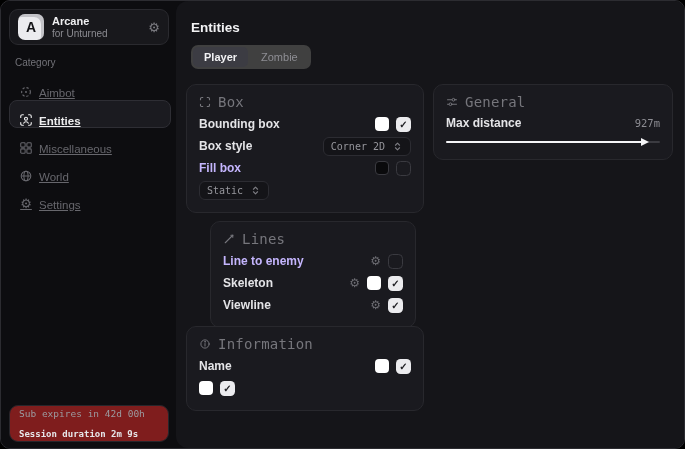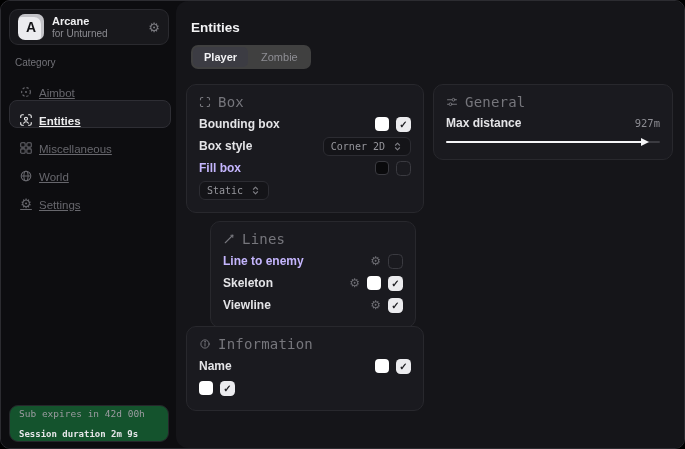--- a/index.html
+++ b/index.html
@@ -39,21 +39,21 @@
     color:#67676d; font-size:11.5px; border-radius:8px; border:1px solid transparent;
     cursor:pointer;
     text-decoration:underline;
   }
   .nav-item.active { background:#1b1b20; border-color:#2e2e34; color:#eeeeef; font-weight:bold; }
   .nav-item svg, .nav-item .uni { width:14px; height:14px; flex:0 0 14px; color:inherit; }
   .uni { font-size:13px; line-height:14px; text-align:center; }
 
   .sub-card {
     position:absolute; left:8px; bottom:6px; width:160px; height:37px;
-    border:1px solid #26262b; border-radius:9px; background:#14532d;
+    border:1px solid #26262b; border-radius:9px; background:#7f1d1d;
     padding:5px 9px; display:flex; flex-direction:column; justify-content:center; gap:10px;
   }
   .sub-line1 { font-family:"DejaVu Sans Mono", monospace; font-size:9.5px; color:#9b9ba0; white-space:nowrap; }
   .sub-line2 { font-family:"DejaVu Sans Mono", monospace; font-size:9px; color:#e6e6e9; font-weight:bold; white-space:nowrap; }
 
   
   .main {
     position:absolute; left:175px; top:0; right:0; bottom:0;
     background:#151519; border-radius:12px 0 0 12px;
   }

